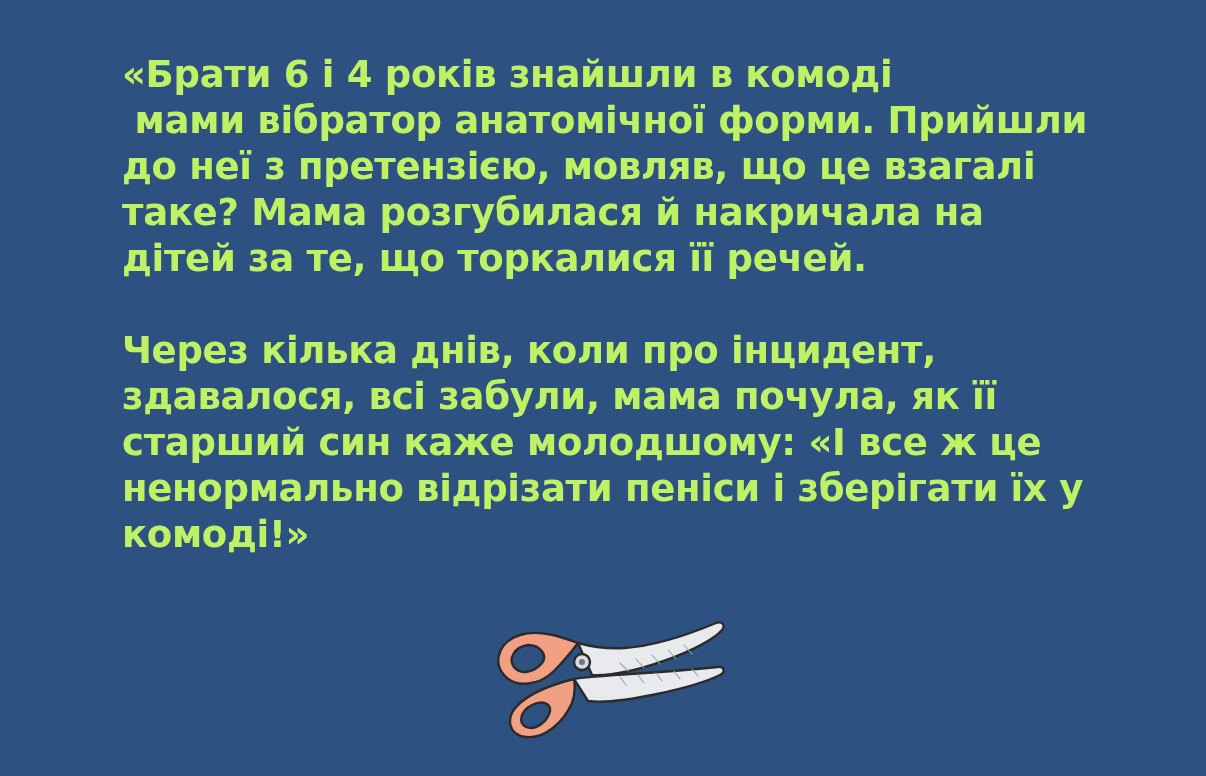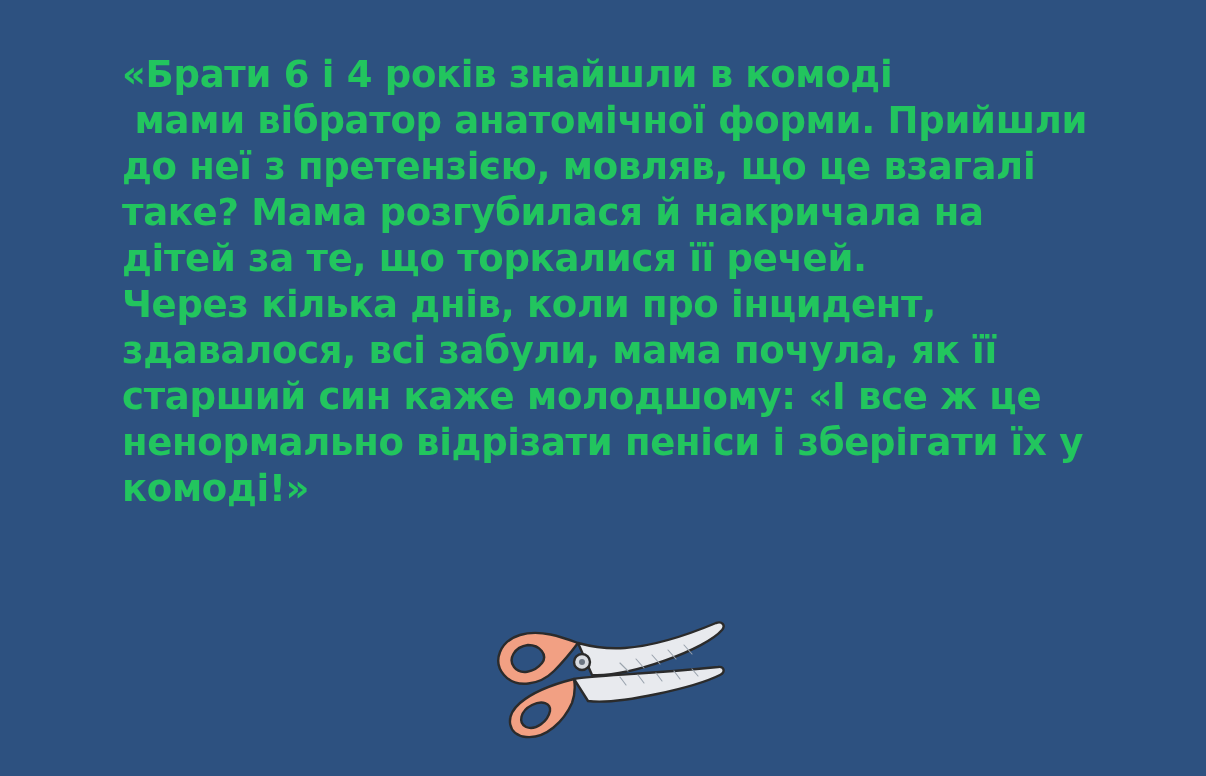--- a/index.html
+++ b/index.html
@@ -19,30 +19,31 @@
     height: 776px;
     box-sizing: border-box;
   }
   .text-block {
     position: absolute;
     left: 122px;
     top: 52px;
     width: 1000px;
   }
   .para {
-    color: #22c55e;
+    color: #bef264;
     font-family: "DejaVu Sans", sans-serif;
     font-weight: bold;
     font-size: 37px;
     line-height: 46px;
     letter-spacing: -0.3px;
     white-space: pre-wrap;
     margin: 0;
   }
   .para + .para {
+    margin-top: 46px;
   }
   .scissors-wrap {
     position: absolute;
     left: 470px;
     top: 605px;
     width: 280px;
     height: 140px;
   }
   .scissors-wrap svg {
     display: block;

